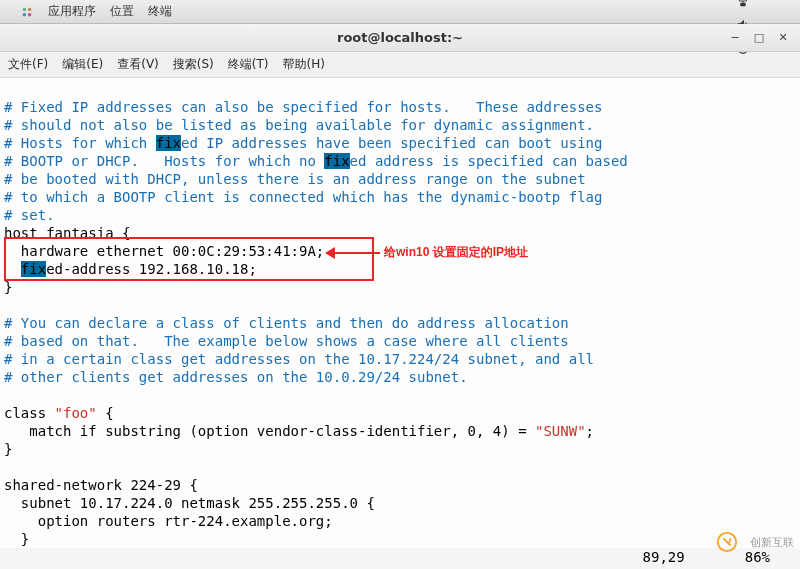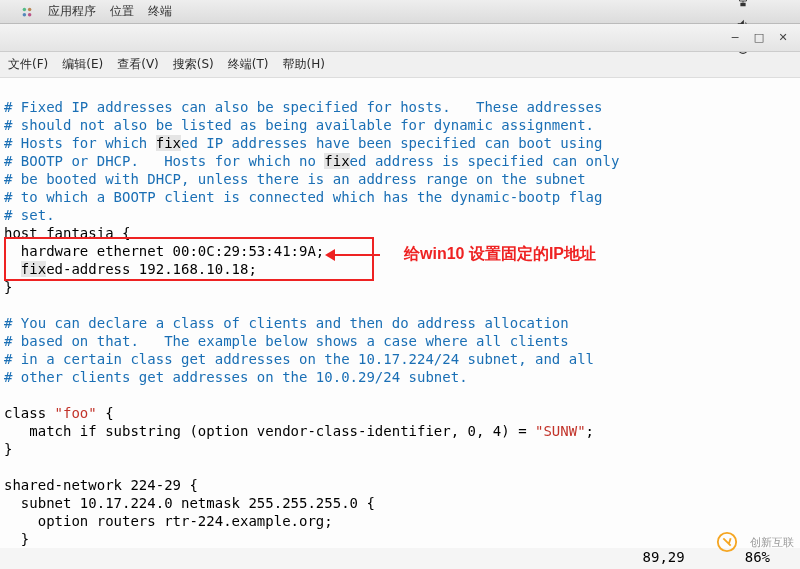--- a/index.html
+++ b/index.html
@@ -73,21 +73,21 @@
     background: #fdfdfd;
     padding: 2px 4px 0 4px;
     font-family: "DejaVu Sans Mono", monospace;
     font-size: 14px;
     line-height: 18px;
     color: #000;
     position: relative;
     white-space: pre;
   }
   .comment { color: #1a6fb5; }
-  .hl { background: #e5e5e5; color: #000; }
+  .hl { background: #0369a1; color: #000; }
   .quoted { color: #c2332a; }
 
   .redbox {
     position: absolute;
     border: 2px solid #e22;
     left: 4px;
     top: 237px;
     width: 370px;
     height: 44px;
     pointer-events: none;
@@ -106,22 +106,22 @@
   .arrow-head {
     width: 0; height: 0;
     border-top: 6px solid transparent;
     border-bottom: 6px solid transparent;
     border-right: 10px solid #e22;
     margin-left: -55px;
   }
   .arrow-text {
     color: #e22;
     font-weight: bold;
-    font-size: 16px;
-    margin-left: 24px;
+    font-size: 12px;
+    margin-left: 4px;
     font-family: sans-serif;
   }
 
   .statusbar {
     position: absolute;
     bottom: 4px;
     right: 30px;
     font-family: "DejaVu Sans Mono", monospace;
     font-size: 14px;
     display: flex;
@@ -183,41 +183,42 @@
     <span class="sys-icon">
       <svg viewBox="0 0 16 16" width="14" height="14">
           <circle cx="8" cy="8" r="5" stroke="#333" stroke-width="1.5" fill="none"></circle>
           <line x1="8" y1="2" x2="8" y2="8" stroke="#333" stroke-width="1.5"></line>
         </svg>
     </span>
   </div>
 </div>
 
 <div class="titlebar">
+  <span class="titlebar-title">root@localhost:~</span>
   <div class="window-controls">
     <div class="wc-btn">−</div>
     <div class="wc-btn">□</div>
     <div class="wc-btn">✕</div>
   </div>
 </div>
 
 <div class="menubar">
   <span>文件(F)</span>
   <span>编辑(E)</span>
   <span>查看(V)</span>
   <span>搜索(S)</span>
   <span>终端(T)</span>
   <span>帮助(H)</span>
 </div>
 
 <div class="terminal">
 <span class="comment"># Fixed IP addresses can also be specified for hosts.   These addresses</span>
 <span class="comment"># should not also be listed as being available for dynamic assignment.</span>
 <span class="comment"><span># Hosts for which </span><span class="hl">fix</span><span>ed IP addresses have been specified can boot using</span></span>
-<span class="comment"><span># BOOTP or DHCP.   Hosts for which no </span><span class="hl">fix</span><span>ed address is specified can only</span></span>
+<span class="comment"><span># BOOTP or DHCP.   Hosts for which no </span><span class="hl">fix</span><span>ed address is specified can based</span></span>
 <span class="comment"># be booted with DHCP, unless there is an address range on the subnet</span>
 <span class="comment"># to which a BOOTP client is connected which has the dynamic-bootp flag</span>
 <span class="comment"># set.</span>
 <span>host fantasia {</span>
 <span>  hardware ethernet 00:0C:29:53:41:9A;</span>
 <span><span>  </span><span class="hl">fix</span><span>ed-address 192.168.10.18;</span></span>
 <span>}</span>
 <span></span>
 <span class="comment"># You can declare a class of clients and then do address allocation</span>
 <span class="comment"># based on that.   The example below shows a case where all clients</span>

